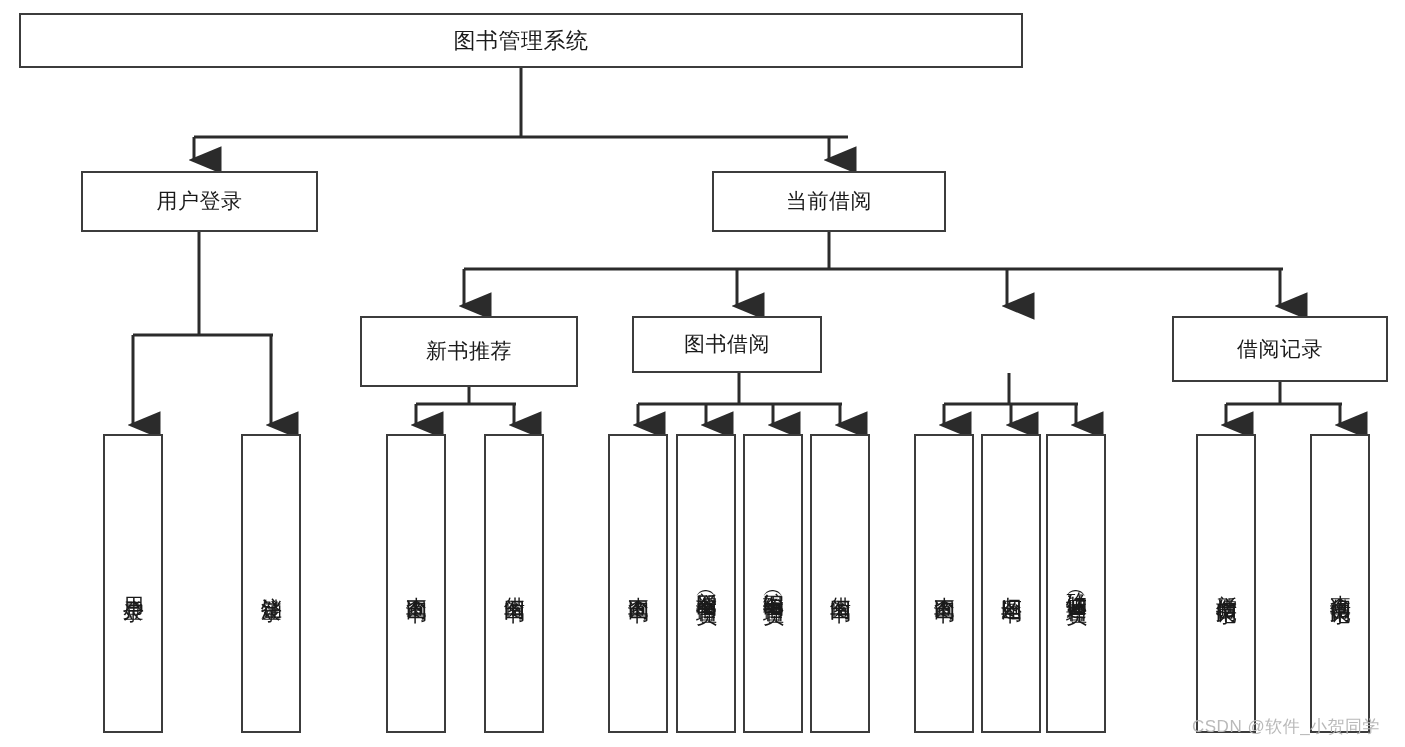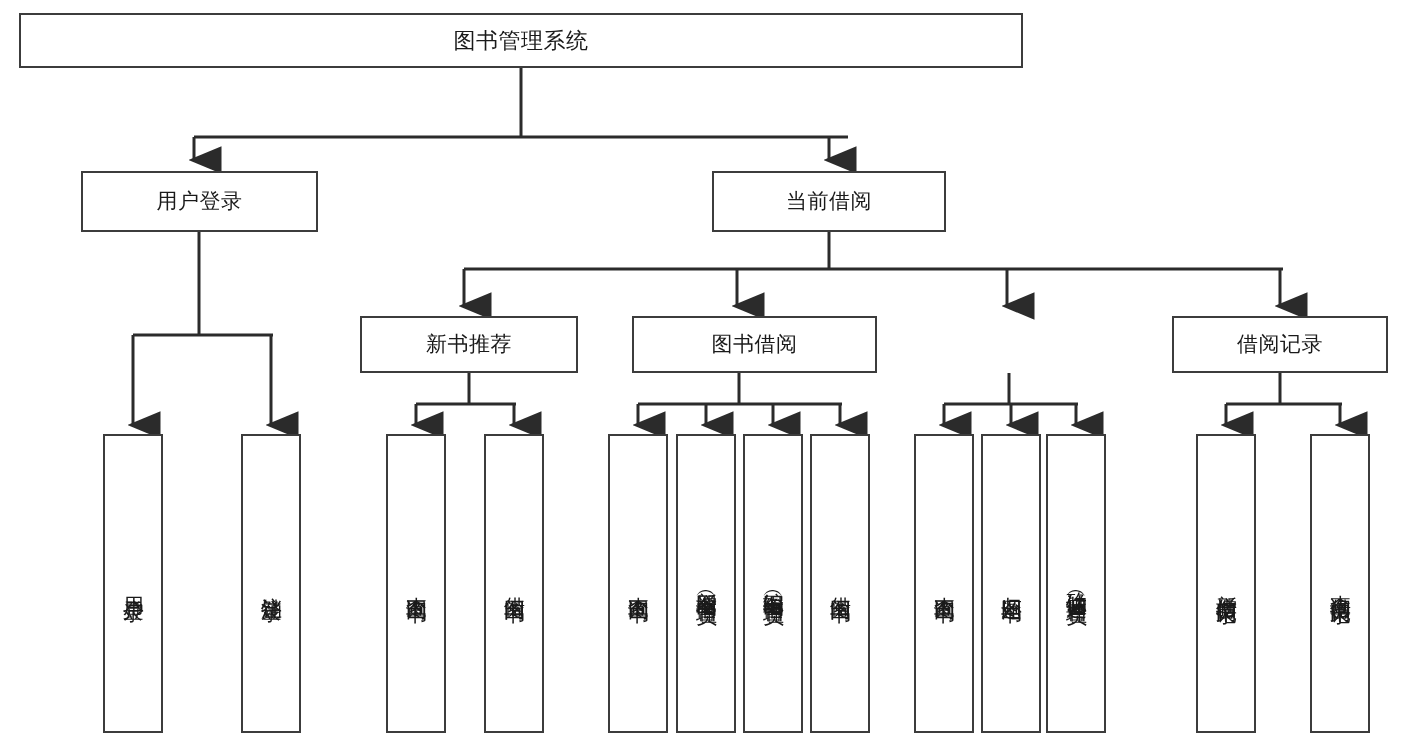--- a/index.html
+++ b/index.html
@@ -118,27 +118,27 @@
     <span class="label">图书管理系统</span>
   </div>
 
   <div class="node" style="left:81px; top:171px; width:237px; height:61px;">
     <span class="label">用户登录</span>
   </div>
   <div class="node" style="left:712px; top:171px; width:234px; height:61px;">
     <span class="label">当前借阅</span>
   </div>
 
-  <div class="node" style="left:360px; top:316px; width:218px; height:57px;">
+  <div class="node" style="left:360px; top:316px; width:218px; height:71px;">
     <span class="label">新书推荐</span>
   </div>
-  <div class="node" style="left:632px; top:316px; width:245px; height:57px;">
+  <div class="node" style="left:632px; top:316px; width:190px; height:57px;">
     <span class="label">图书借阅</span>
   </div>
-  <div class="node" style="left:1172px; top:316px; width:216px; height:57px;">
+  <div class="node" style="left:1172px; top:316px; width:216px; height:66px;">
     <span class="label">借阅记录</span>
   </div>
 
   <div class="node vertical" style="left:103px; top:434px; width:60px; height:299px;">
     <span class="label">用户登录</span>
   </div>
   <div class="node vertical" style="left:241px; top:434px; width:60px; height:299px;">
     <span class="label">注销登录</span>
   </div>
 
@@ -172,14 +172,15 @@
     <span class="label">确认归还（管理员）</span>
   </div>
 
   <div class="node vertical" style="left:1196px; top:434px; width:60px; height:299px;">
     <span class="label">新增借阅记录</span>
   </div>
   <div class="node vertical" style="left:1310px; top:434px; width:60px; height:299px;">
     <span class="label">查询借阅记录</span>
   </div>
 
+  <div class="watermark" style="left:1192px; top:715px;">CSDN @软件_小贺同学</div>
 
 </div>
 
 </body></html>

